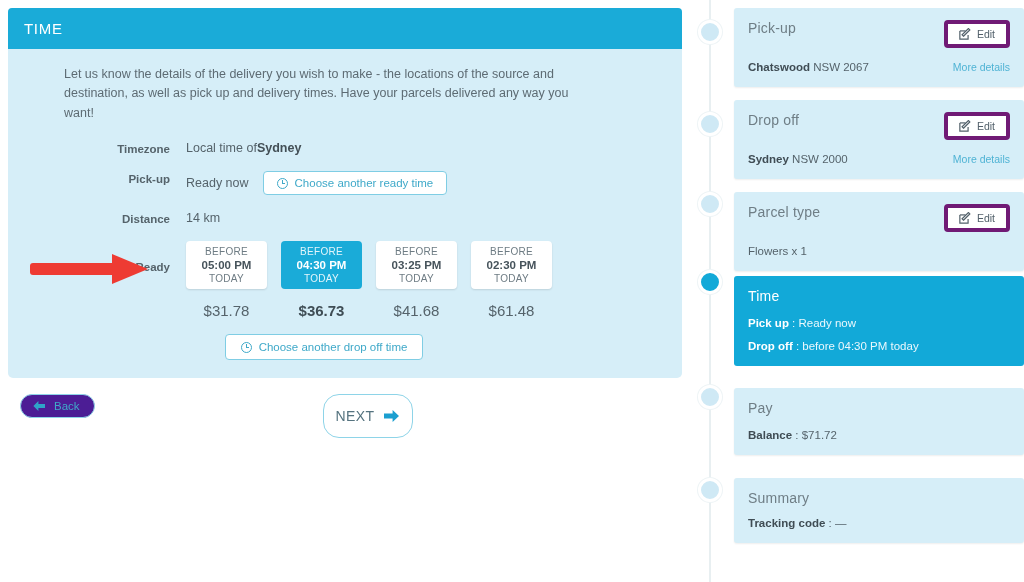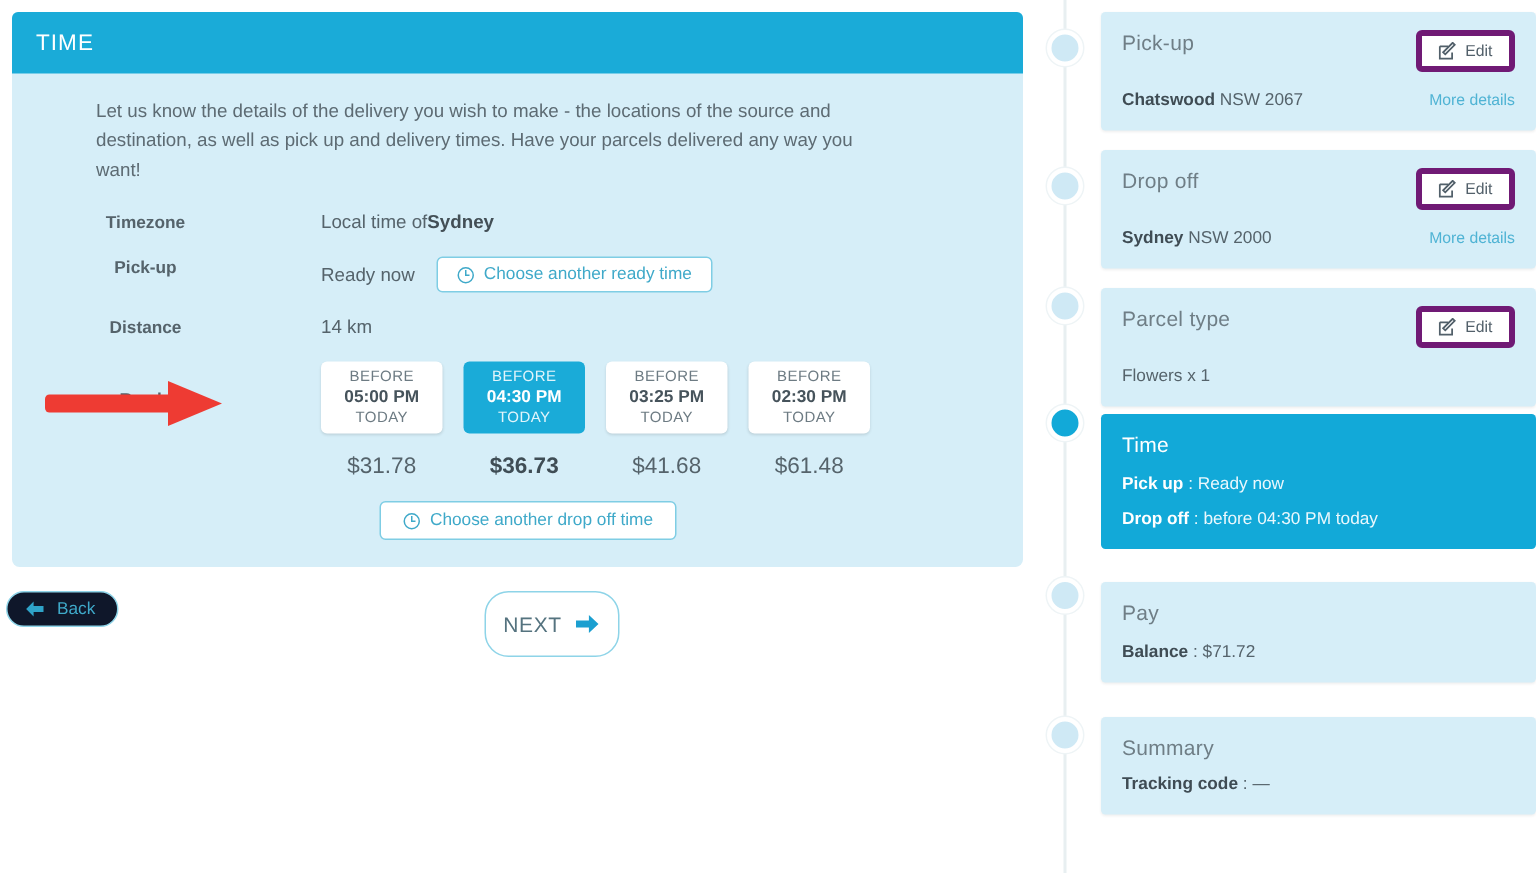--- a/index.html
+++ b/index.html
@@ -36,22 +36,22 @@
     color: #5d6b73;
     font-size: 12.5px;
     line-height: 1.55;
     max-width: 620px;
   }
 
   
   .form-rows { padding: 18px 0 0 0; }
   .frow { display: flex; align-items: flex-start; margin-bottom: 16px; }
   .frow-label {
-    width: 206px; text-align: center;
-    padding-right: 28px;
+    width: 178px; text-align: right;
+    padding-right: 16px;
     font-size: 11.5px; font-weight: bold; color: #55636b;
     padding-top: 2px;
   }
   .frow-value { font-size: 12.5px; color: #55636b; display: flex; align-items: center; }
   .frow-value b { color: #434f56; }
 
   .ghost-btn {
     display: inline-flex; align-items: center; gap: 7px;
     border: 1px solid #7fcde4;
     background: #ffffff;
@@ -101,23 +101,23 @@
   .pc-price.selected { font-weight: bold; color: #3f4d55; }
 
   .dropoff-btn-row {
     display: flex; justify-content: center;
     margin-top: 15px; padding-right: 90px;
   }
   .dropoff-btn { margin-left: 0; padding: 6px 15px; }
 
   
   .back-btn {
-    position: absolute; left: 4px; top: 394px;
+    position: absolute; left: 20px; top: 394px;
     display: inline-flex; align-items: center; gap: 8px;
-    border: 1px solid #8ed4e8; background: #0f172a;
+    border: 1px solid #8ed4e8; background: #4c1d95;
     border-radius: 14px; padding: 5px 14px 5px 11px;
     color: #3fa9c9; font-size: 11.5px; cursor: pointer;
   }
   .next-btn {
     position: absolute; left: 323px; top: 394px;
     width: 90px; height: 44px;
     border: 1px solid #8ed4e8; background: #ffffff;
     border-radius: 16px;
     display: flex; align-items: center; justify-content: center; gap: 9px;
     color: #55737f; font-size: 14px; letter-spacing: .4px; cursor: pointer;

